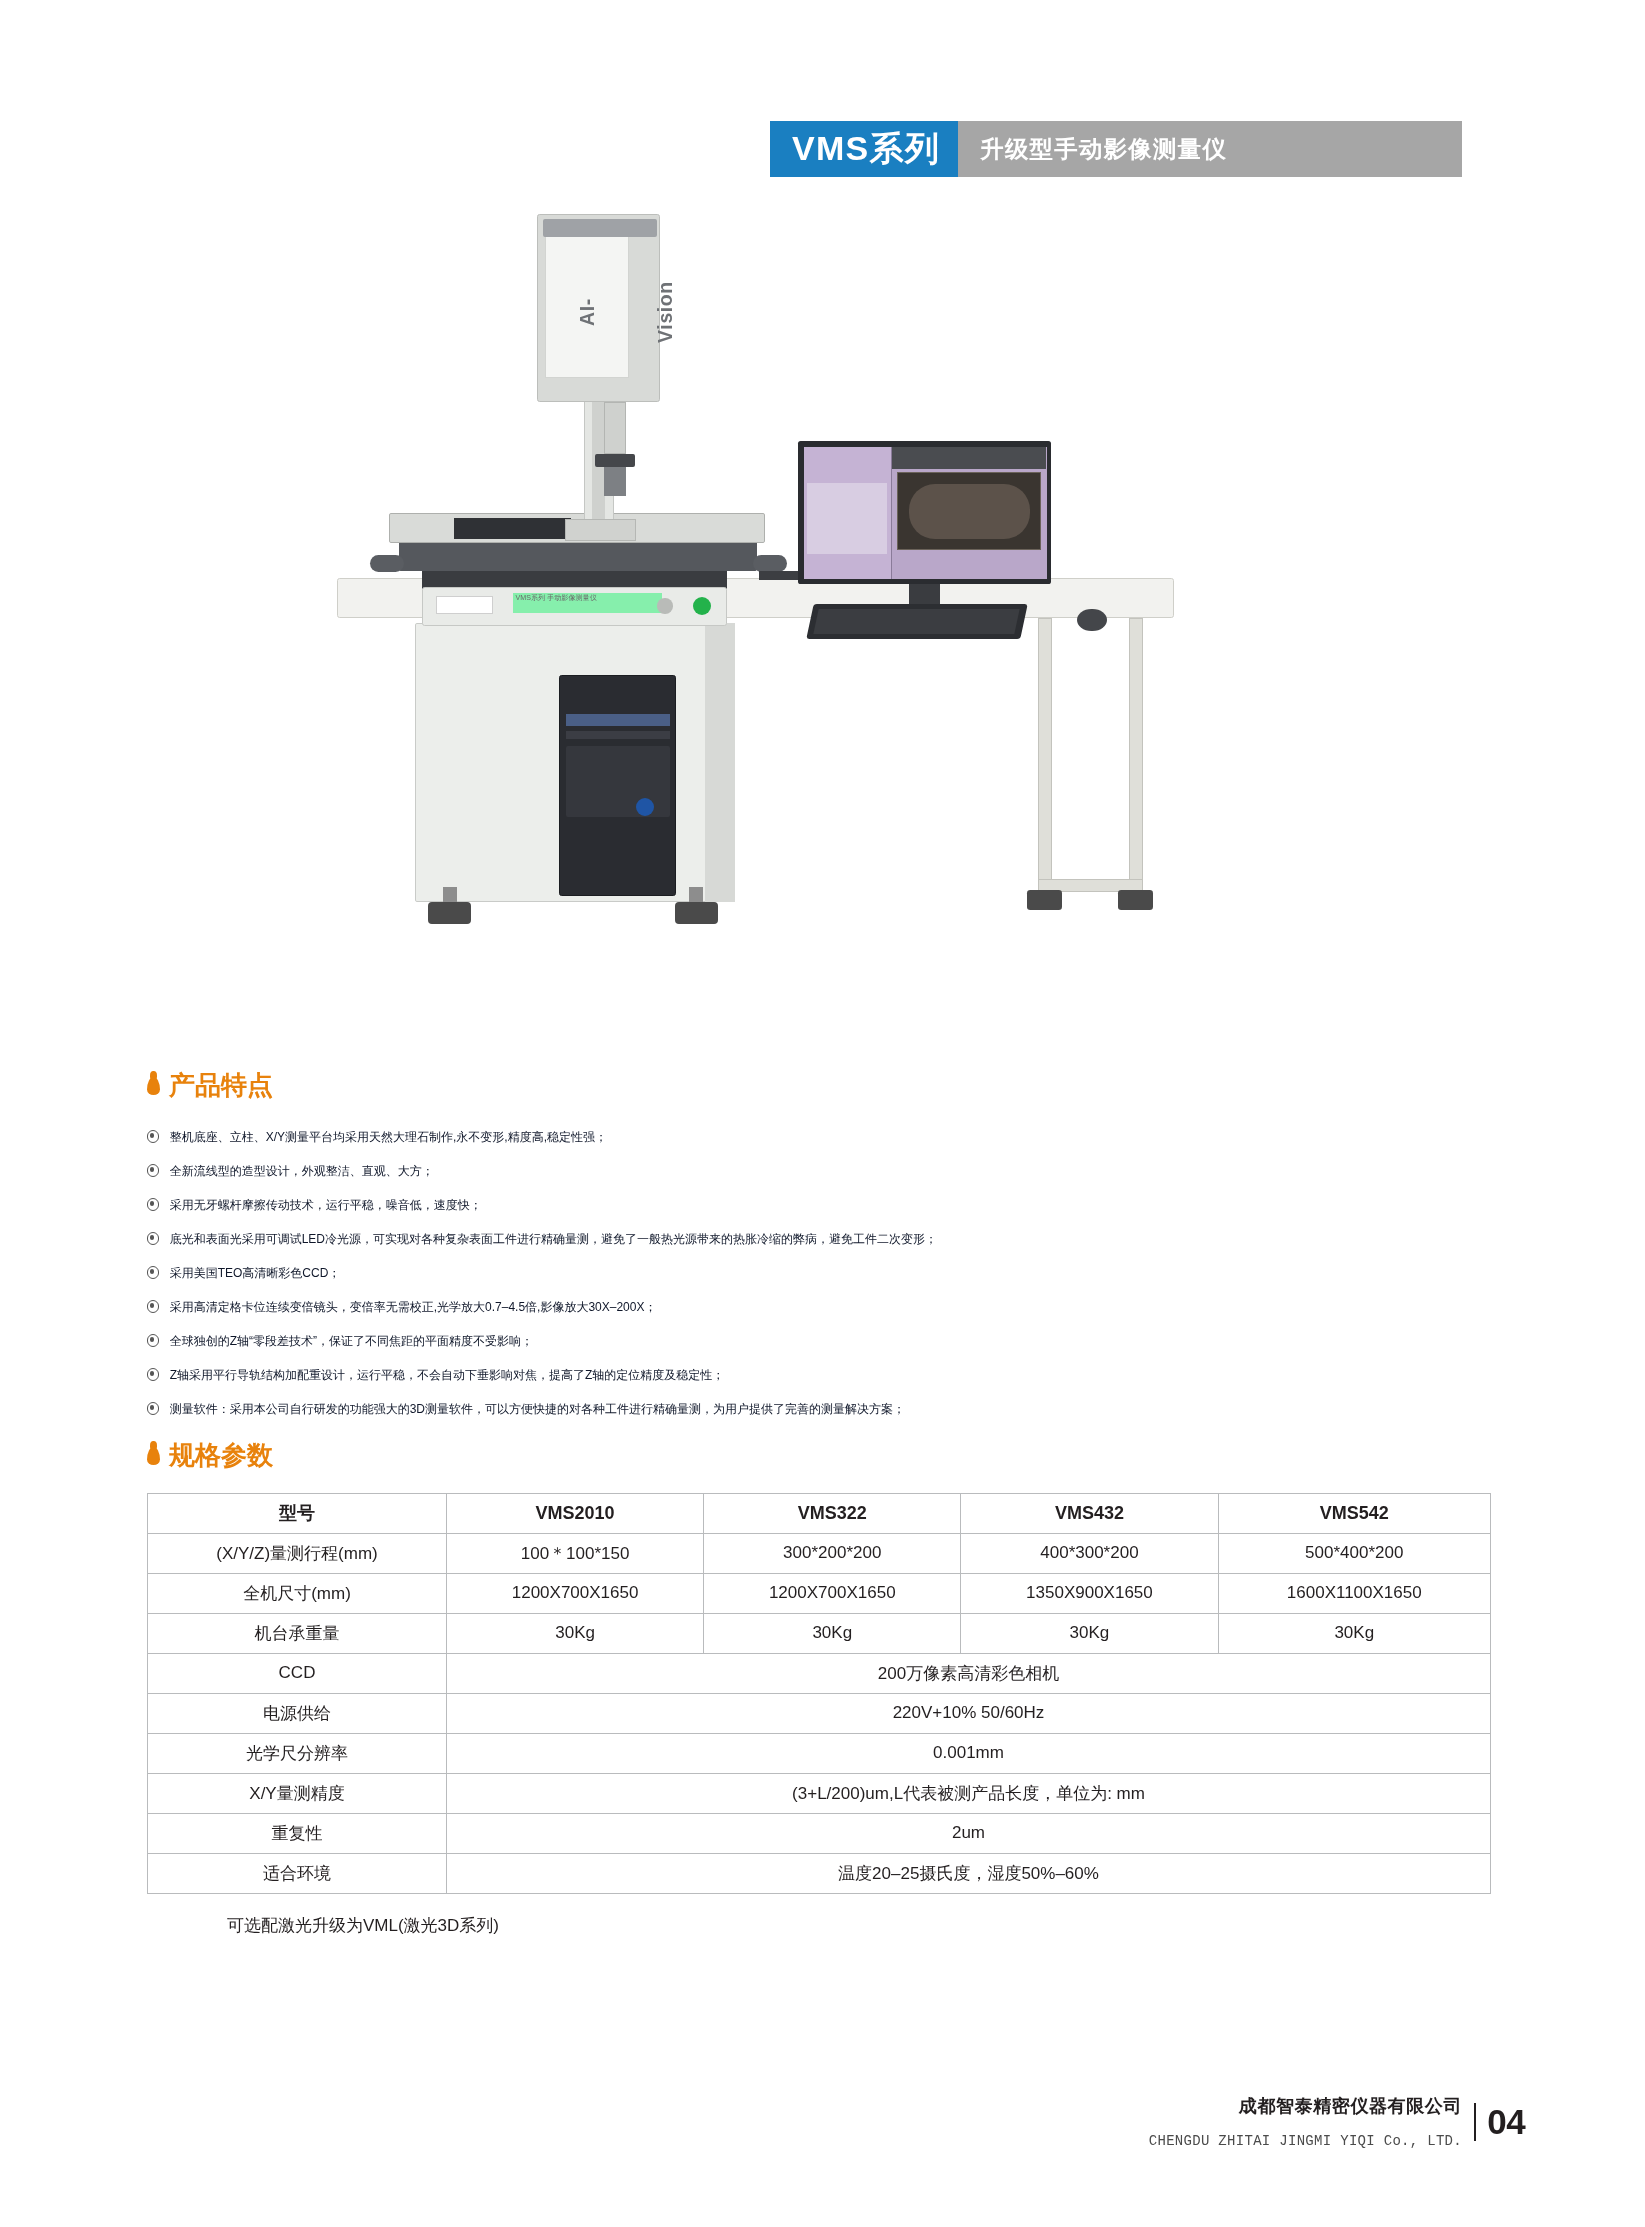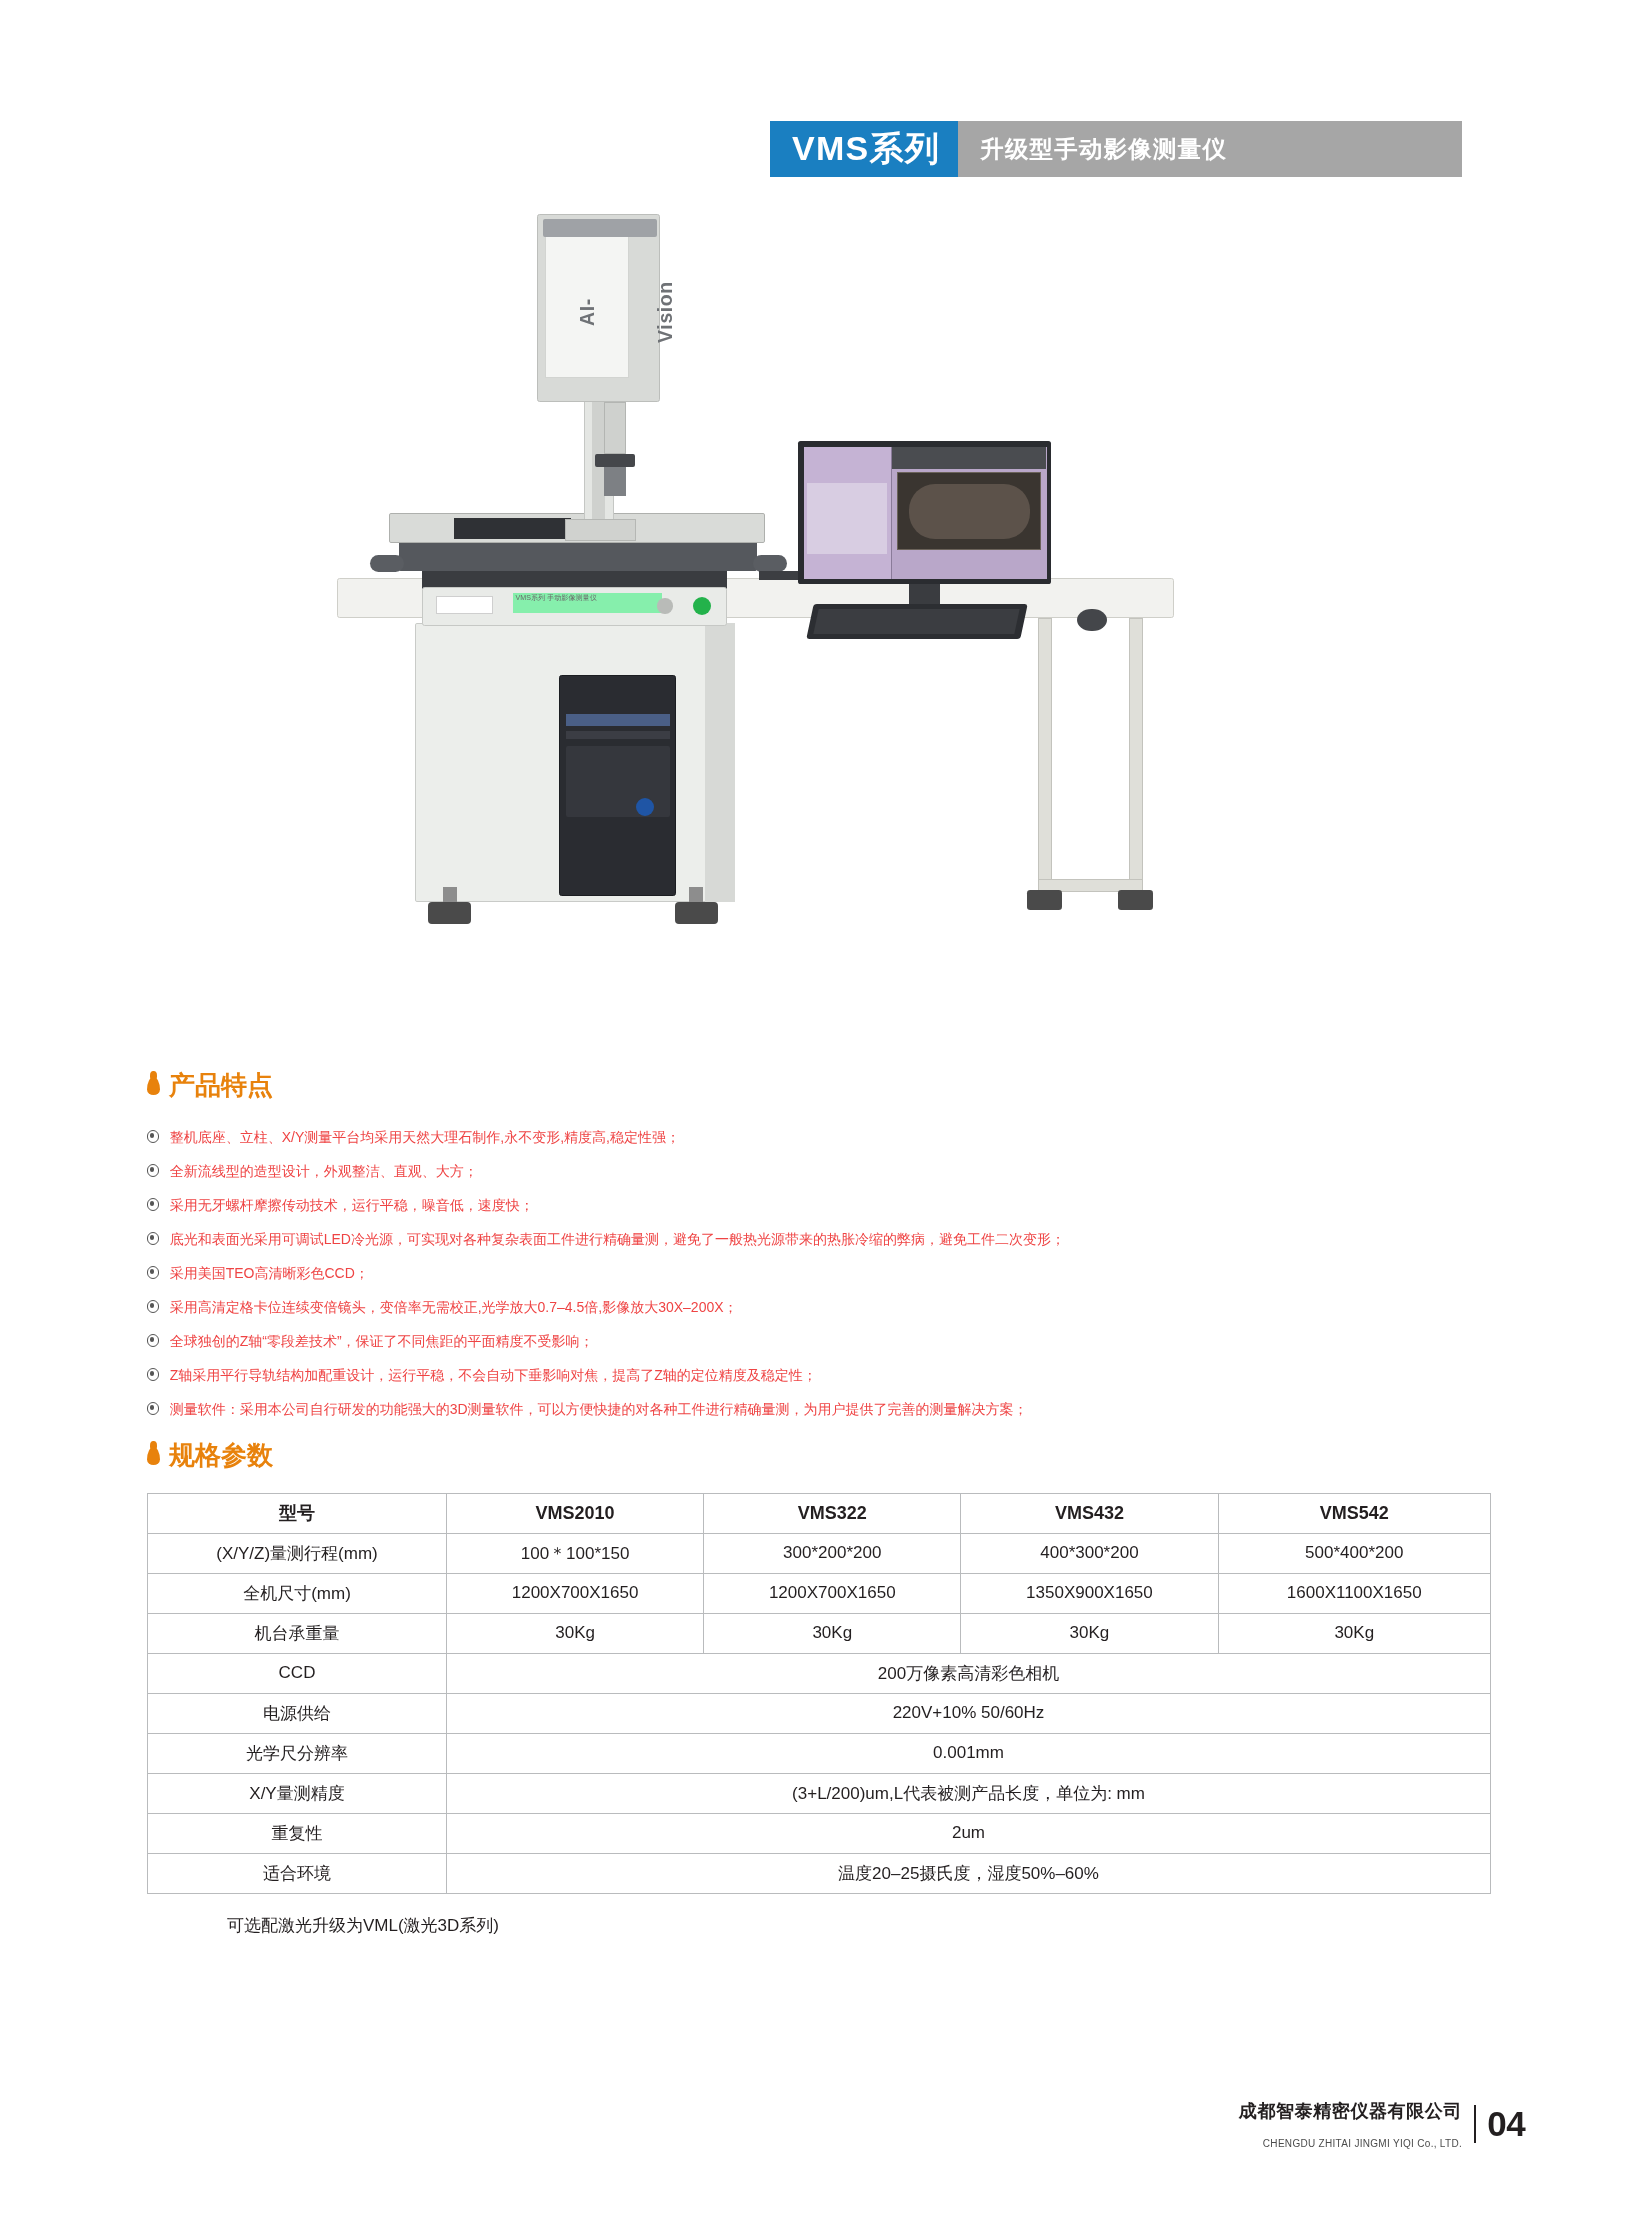--- a/index.html
+++ b/index.html
@@ -497,23 +497,23 @@
     top: 1058px;
     width: 1415px;
   }
   .feat-list {
     margin-top: 17px;
   }
   .feat-item {
     display: flex;
     align-items: flex-start;
     gap: 10.4px;
-    font-size: 14px;
+    font-size: 12px;
     line-height: 34px;
-    color: #ef4444;
+    color: #0f172a;
   }
   .bullet-ring {
     width: 12.3px; height: 12.3px;
     border: 1.9px solid #555;
     border-radius: 50%;
     margin-top: 10.4px;
     flex: 0 0 auto;
     position: relative;
   }
   .bullet-ring::after {
@@ -576,24 +576,25 @@
   .footer-texts {
     text-align: right;
   }
   .footer-cn {
     font-size: 18px;
     font-weight: bold;
     color: #231f20;
     letter-spacing: 0.6px;
   }
   .footer-en {
-    font-size: 10px;
+    font-size: 14px;
     color: #4b4b4b;
     letter-spacing: 0.3px;
     margin-top: 15px;
+    font-family: Liberation Mono, monospace;
   }
   .footer-div {
     width: 1.9px;
     height: 38px;
     background: #231f20;
   }
   .footer-page {
     font-size: 35px;
     font-weight: bold;
     color: #231f20;

